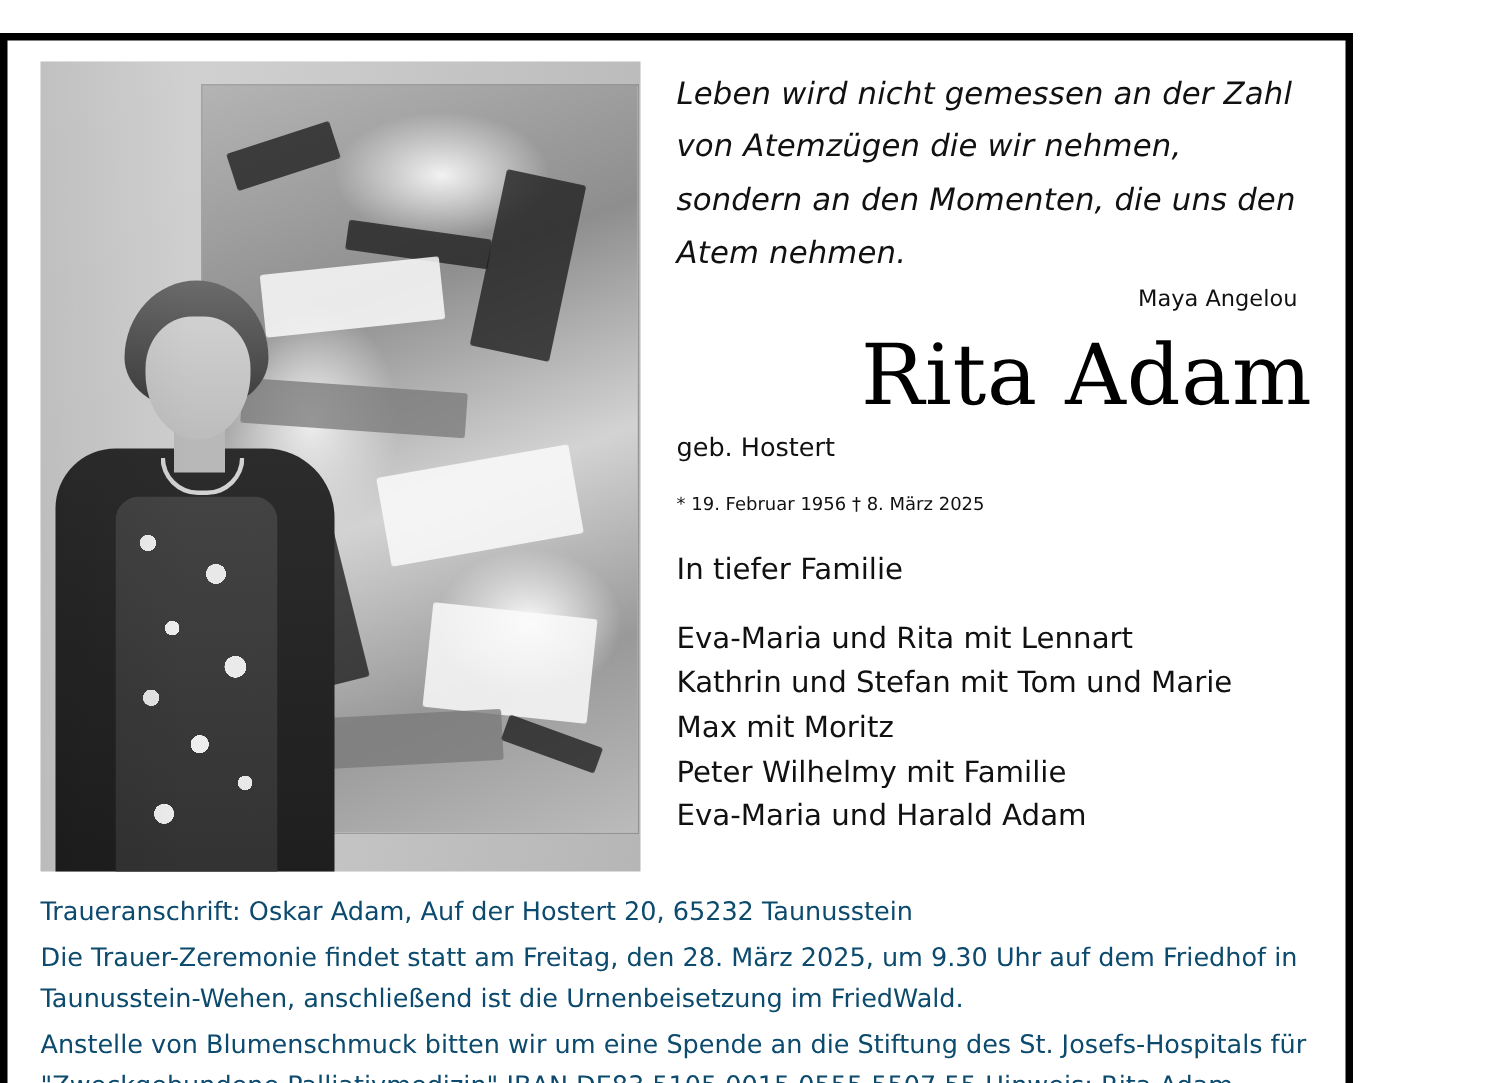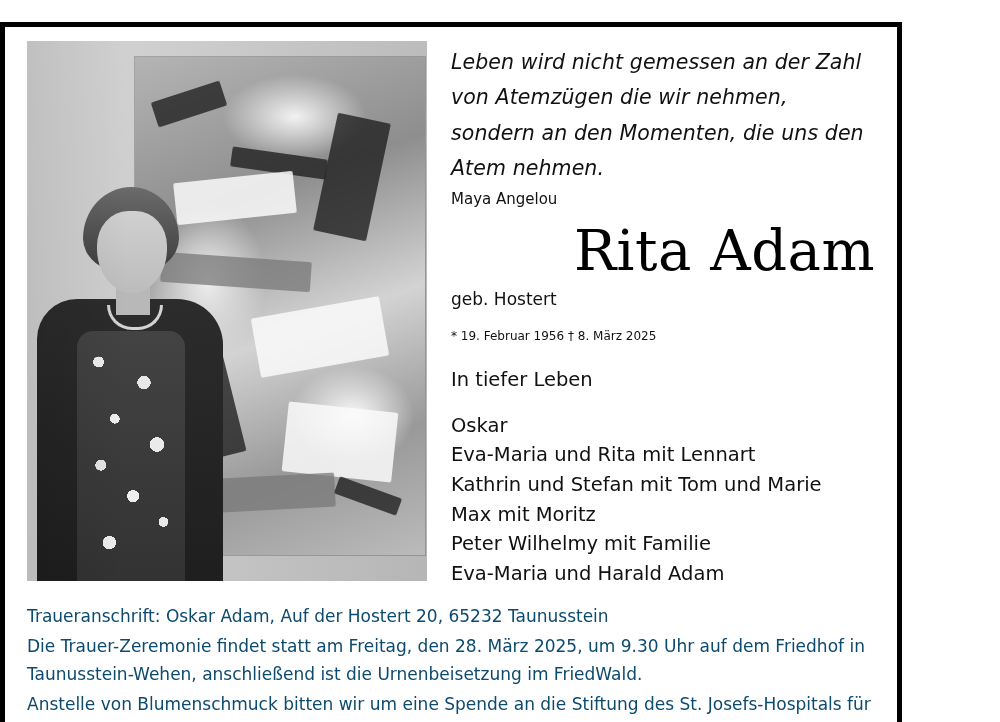--- a/index.html
+++ b/index.html
@@ -147,20 +147,21 @@
     min-width: 0;
   }
   .quote {
     font-style: italic;
     font-size: 20.5px;
     line-height: 1.72;
     color: #111;
     letter-spacing: 0.1px;
   }
   .quote-author {
+    text-align: right;
     font-size: 15px;
     color: #111;
     margin-top: 4px;
     padding-right: 10px;
     font-style: normal;
   }
   .name {
     font-family: "DejaVu Serif", serif;
     font-size: 56px;
     font-weight: 400;
@@ -240,24 +241,23 @@
 
       <div class="text-col">
         <div class="quote">Leben wird nicht gemessen an der Zahl von Atemzügen die wir nehmen, sondern an den Momenten, die uns den Atem nehmen.</div>
         <div class="quote-author">Maya Angelou</div>
 
         <div class="name">Rita Adam</div>
         <div class="maiden">geb. Hostert</div>
 
         <div class="dates">* 19. Februar 1956   † 8. März 2025</div>
 
-        <div class="mourning">In tiefer Leben</div>
+        <div class="mourning">In tiefer Familie</div>
 
         <div class="family">
-          <div>Oskar</div>
           <div>Eva-Maria und Rita mit Lennart</div>
           <div>Kathrin und Stefan mit Tom und Marie</div>
           <div>Max mit Moritz</div>
           <div>Peter Wilhelmy mit Familie</div>
           <div>Eva-Maria und Harald Adam</div>
         </div>
       </div>
     </div>
 
     <div class="footer">

